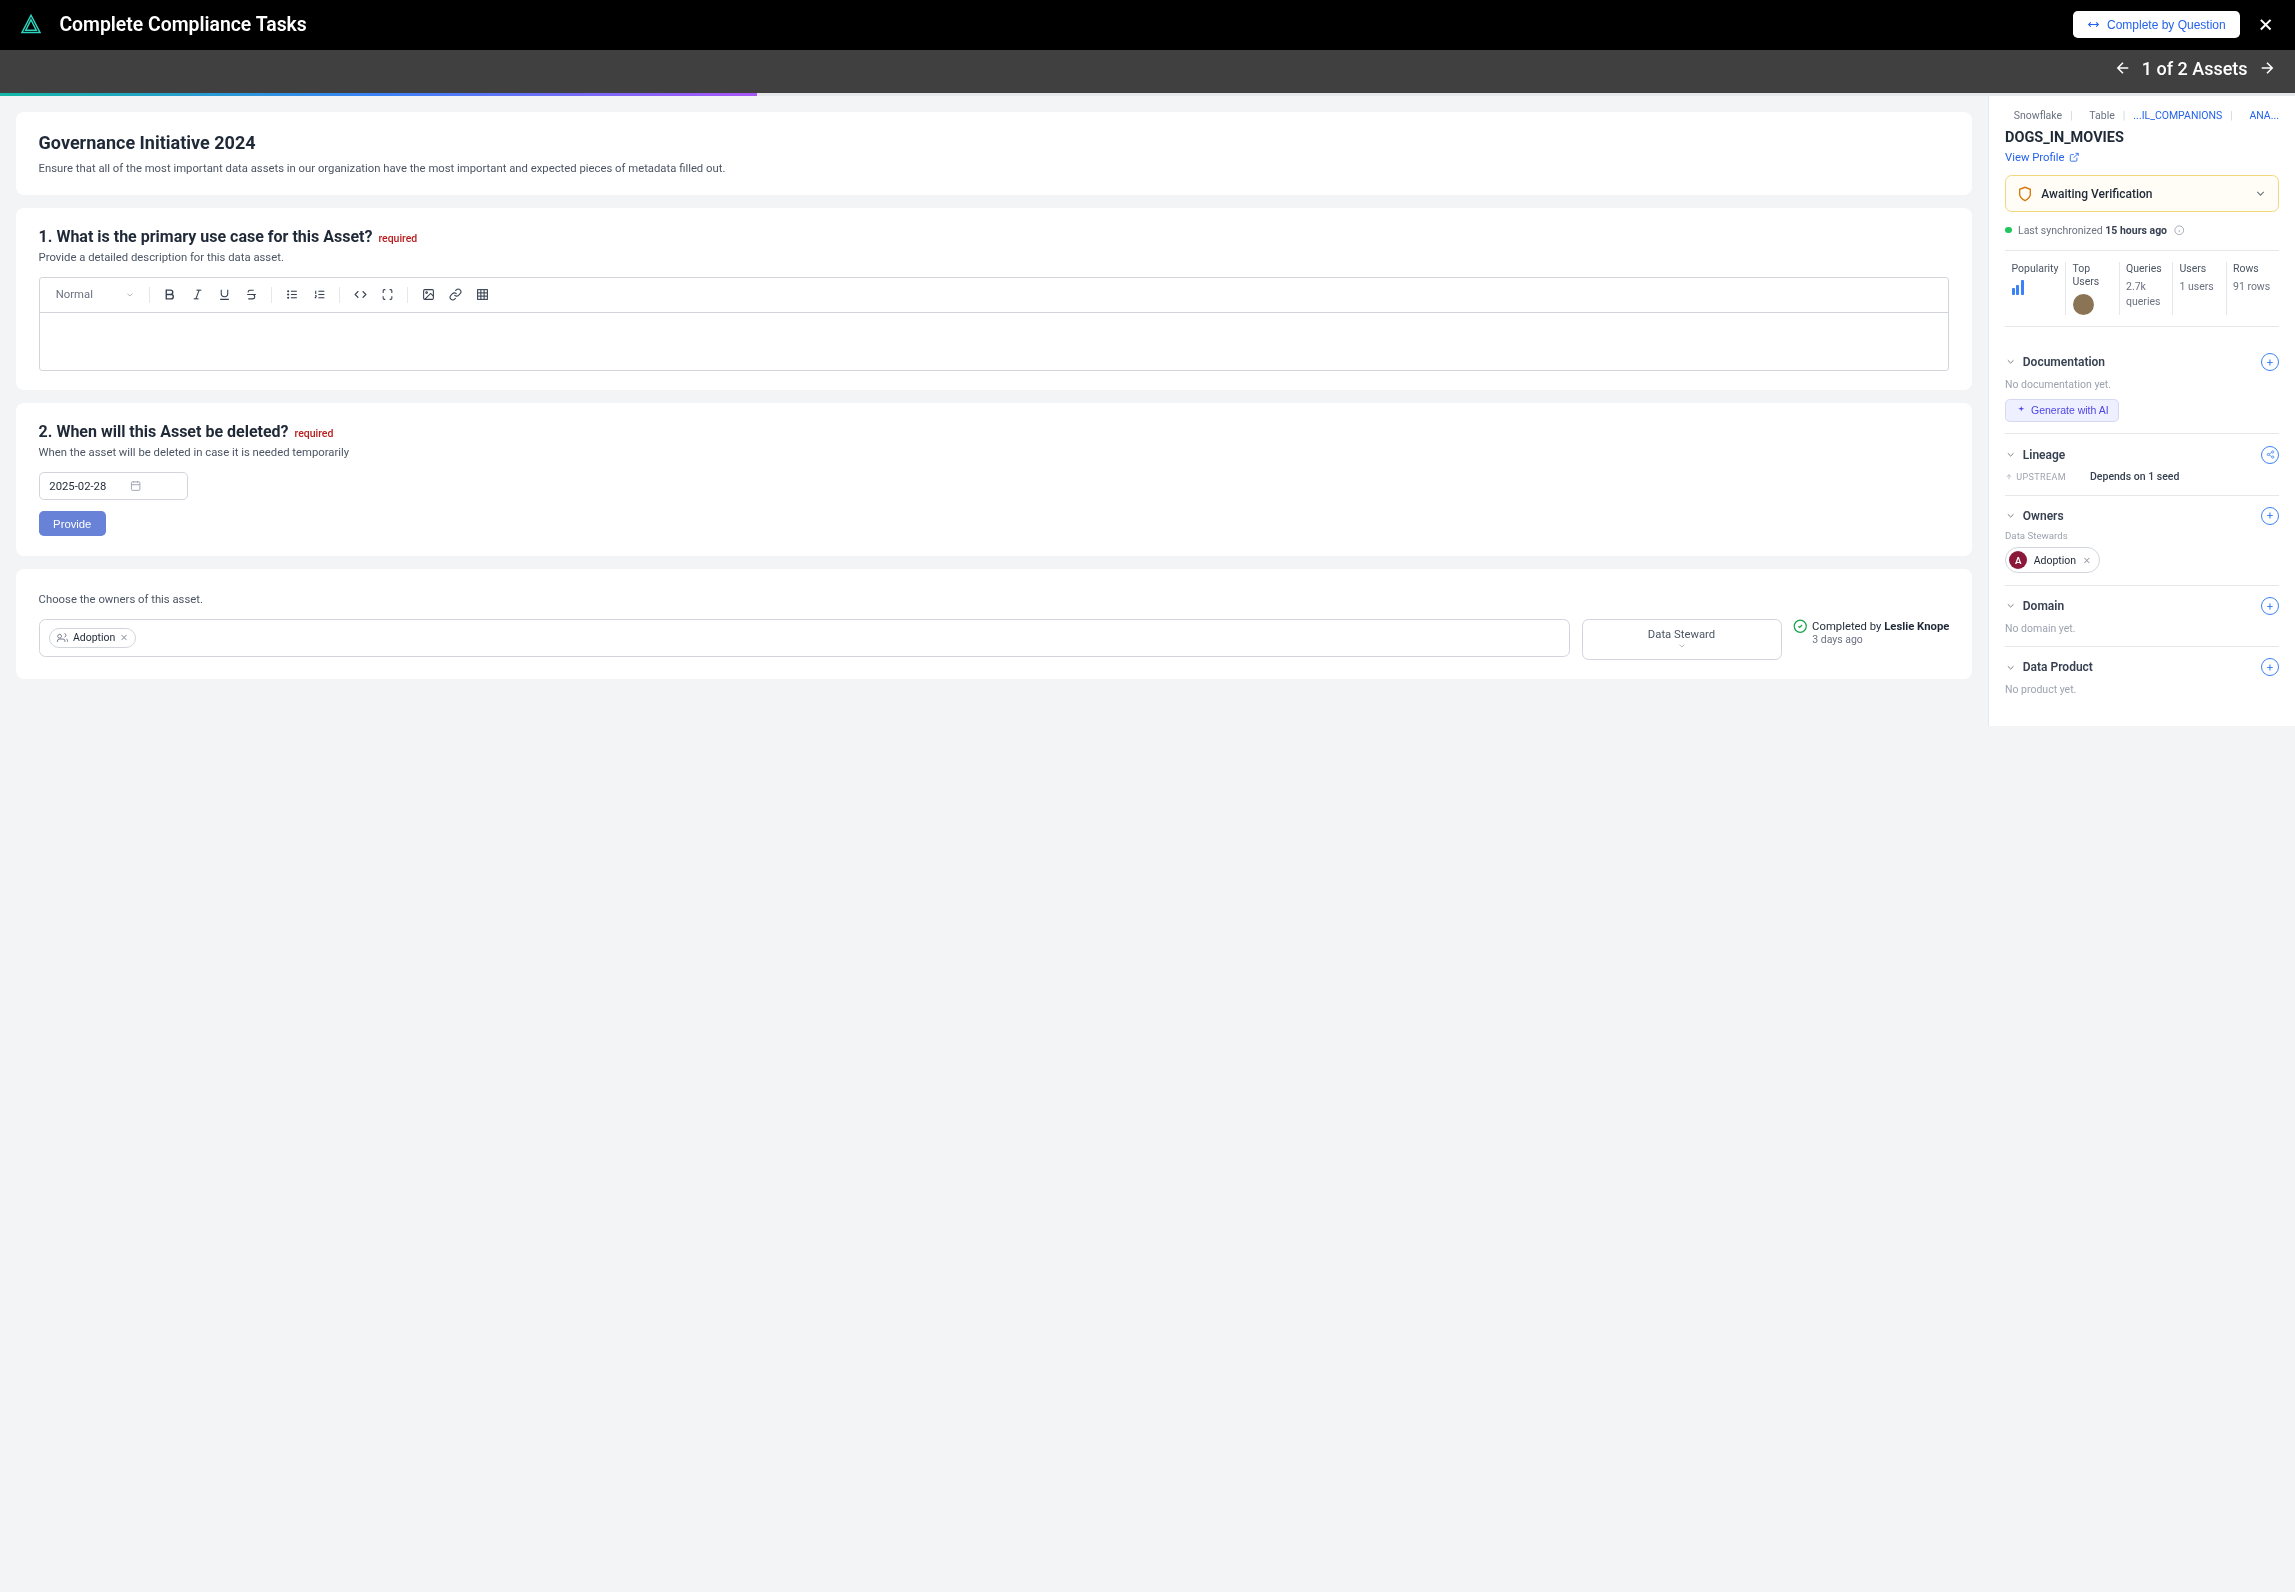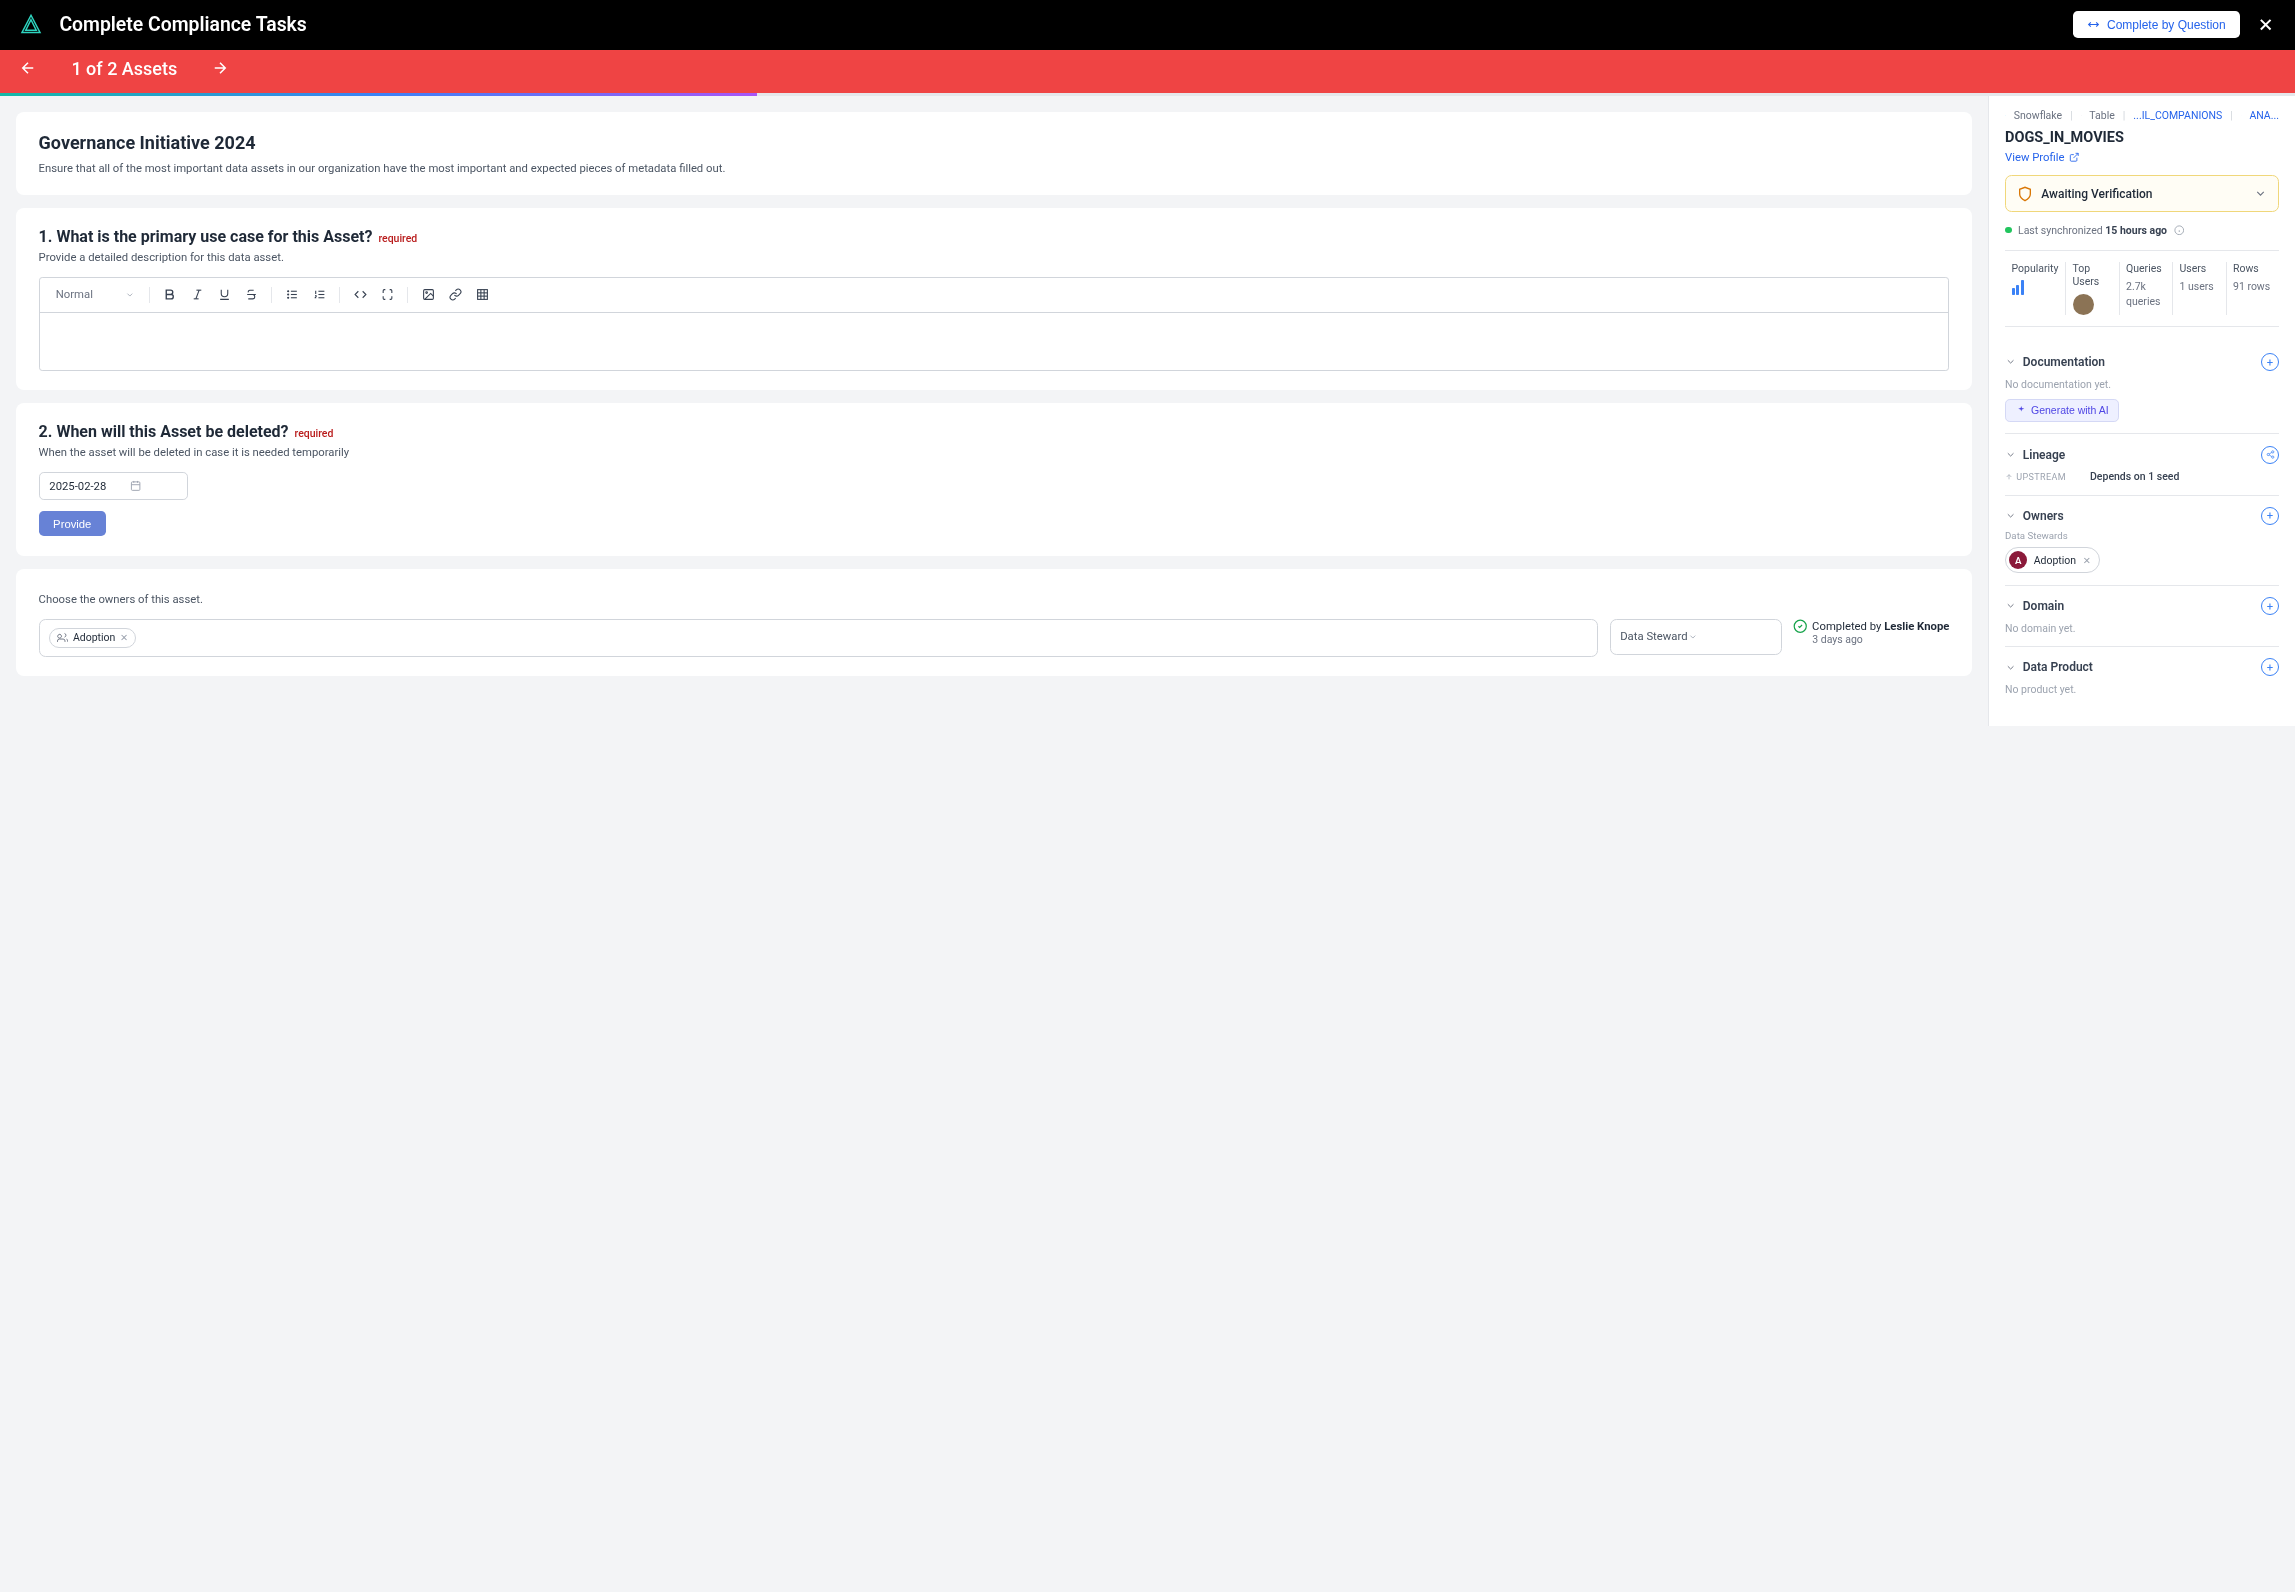--- a/index.html
+++ b/index.html
@@ -6,21 +6,21 @@
 body { font-family: -apple-system, BlinkMacSystemFont, "Segoe UI", Roboto, sans-serif; background: #f3f4f6; color: #1f2937; font-size: 11.3px; }
 
 
 .header { background: #000; color: #fff; display: flex; align-items: center; padding: 11.3px 19.4px; }
 .logo { width: 24px; height: 24px; margin-right: 16px; }
 .header-title { font-size: 19.4px; font-weight: 600; flex: 1; }
 .complete-by-q { background: #fff; color: #2563eb; border: none; border-radius: 4.8px; padding: 6.5px 14.5px; font-size: 12px; font-weight: 500; cursor: pointer; display: flex; align-items: center; gap: 6.5px; }
 .close-x { margin-left: 16px; cursor: pointer; }
 
 
-.subheader { background: #ef4444; display: flex; align-items: center; padding: 8px 19.4px 14.5px; gap: 34px; }
+.subheader { background: #404040; display: flex; justify-content: flex-end; align-items: center; padding: 8px 19.4px 14.5px; gap: 10px; }
 .subheader-text { color: #fff; font-size: 18px; font-weight: 500; }
 .nav-arrow { cursor: pointer; }
 
 
 .progress { height: 3.2px; background: #e5e7eb; display: flex; }
 .progress-fill { height: 100%; width: 33%; background: linear-gradient(90deg, #14b8a6, #3b82f6, #a855f7); }
 
 
 .layout { display: flex; }
 .main { flex: 1; padding: 16px; }
@@ -44,21 +44,21 @@
 .editor-body { min-height: 57px; padding: 8px; }
 
 
 .date-input { border: 0.8px solid #d1d5db; border-radius: 4.8px; padding: 6.5px 9.7px; display: flex; align-items: center; gap: 24px; width: 149px; margin-bottom: 11.3px; }
 .confirm-btn { background: #6782d6; color: #fff; border: none; border-radius: 4.8px; padding: 6.5px 14.5px; font-size: 11.3px; cursor: pointer; }
 
 
 .q3-row { display: flex; gap: 11.3px; align-items: flex-start; }
 .select-box { border: 0.8px solid #d1d5db; border-radius: 6.5px; padding: 8px 9.7px; display: flex; align-items: center; min-height: 36px; }
 .select-box.wide { flex: 1; }
-.select-box.mid { width: 172px; justify-content: flex-start; color: #4b5563; }
+.select-box.mid { width: 200px; justify-content: flex-start; color: #4b5563; flex-direction: column; }
 .tag { border: 0.8px solid #d1d5db; border-radius: 11.3px; padding: 2.4px 6.5px; display: flex; align-items: center; gap: 4.8px; font-size: 10.5px; }
 .tag-x { color: #9ca3af; cursor: pointer; font-size: 9.7px; }
 .completed-block { display: flex; flex-direction: column; }
 .completed-line { display: flex; align-items: center; gap: 4.8px; }
 .completed-ago { color: #6b7280; font-size: 10.5px; margin-left: 19.4px; }
 
 
 .crumbs { display: flex; align-items: center; gap: 8px; font-size: 10.5px; color: #6b7280; margin-bottom: 6.5px; flex-wrap: nowrap; }
 .crumb-sep { color: #d1d5db; }
 .crumb-link { color: #2563eb; white-space: nowrap; }

